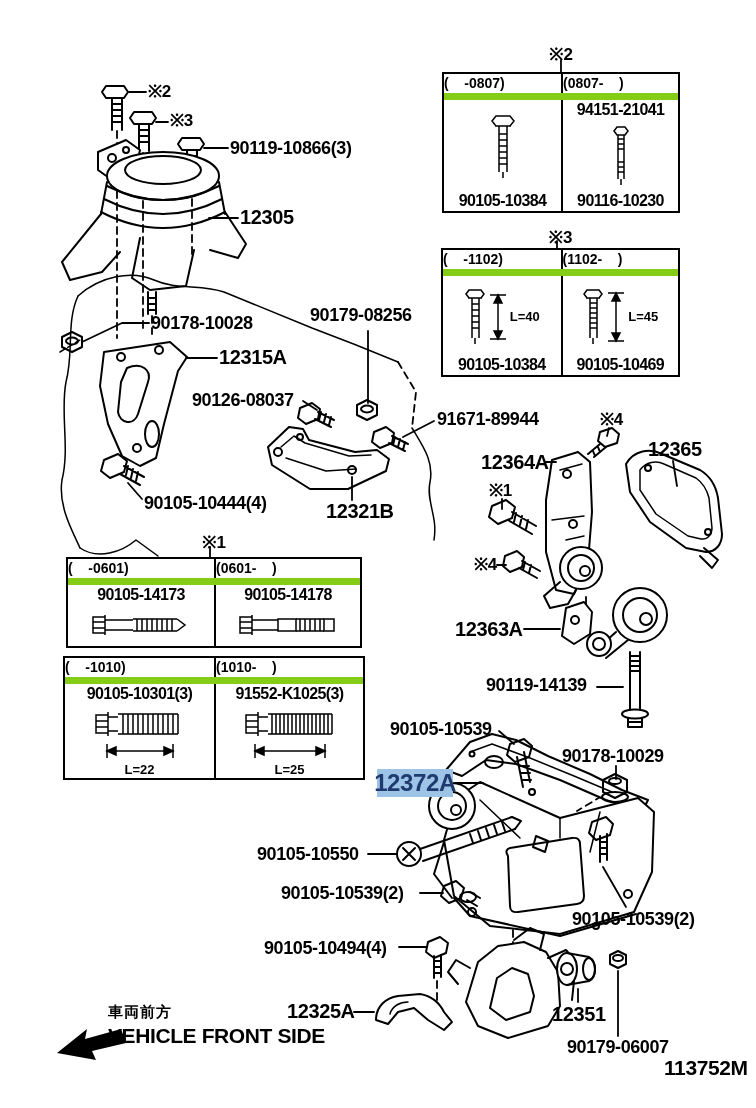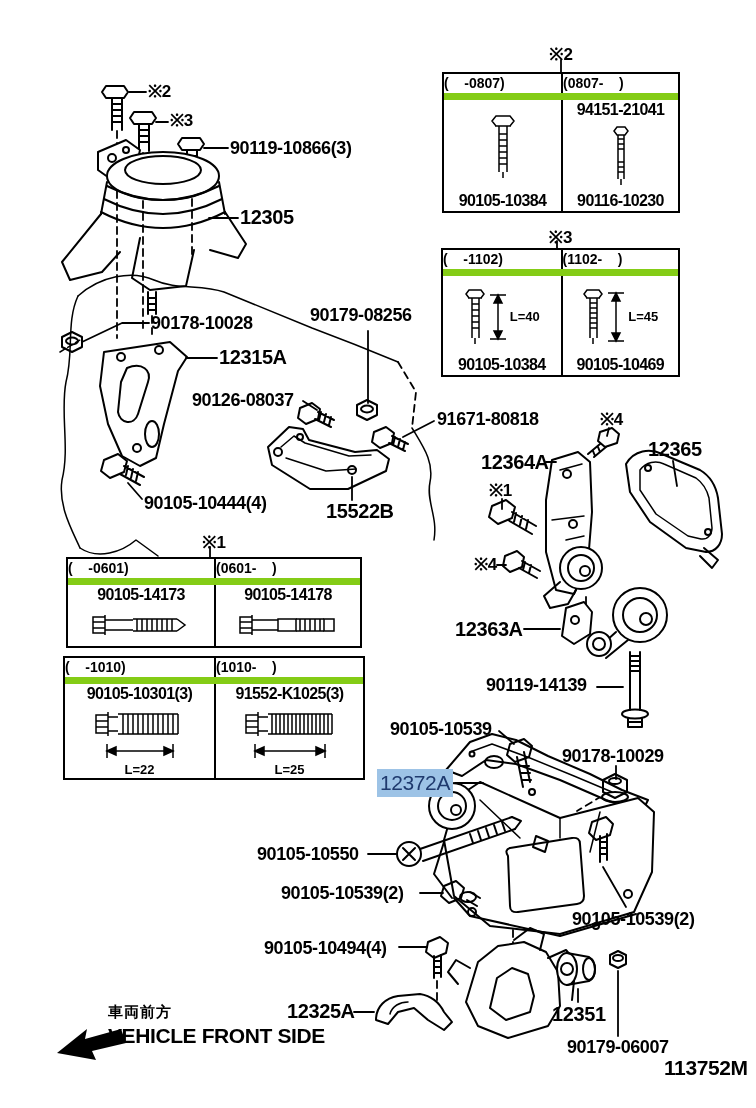--- a/index.html
+++ b/index.html
@@ -7,21 +7,21 @@
          font-family:"Liberation Sans",sans-serif;color:#000}
   .art{position:absolute;left:0;top:0}
   .lbl{position:absolute;font-weight:bold;white-space:nowrap;letter-spacing:-0.4px;line-height:1}
   .pn{font-size:18px}
   .big{font-size:20px}
   .ref{font-size:17px}
   .small{font-size:21px}
   .jp{font-size:15px;letter-spacing:1px}
   .hl{position:absolute;display:flex;align-items:center;justify-content:center;
       background:var(--hl-bg,#9dc3e6);color:var(--hl-text,#1f3a6e);
-      font-weight:normal;font-size:21px;letter-spacing:-0.4px}
+      font-weight:bold;font-size:24px;letter-spacing:-0.4px}
   .note{position:absolute;text-align:center;font-weight:bold;font-size:17px}
   .tbl{position:absolute;border:2px solid #000;background:#fff;display:flex;flex-direction:column;box-sizing:border-box}
   .thead{display:grid;grid-template-columns:1fr 1fr;border-bottom:7px solid #84cc16;
          font-weight:bold;font-size:14px;text-align:left;white-space:pre;line-height:19px}
   .thead .th+.th{border-left:2px solid #000}
   .tbody{display:grid;grid-template-columns:1fr 1fr;flex:1;min-height:0}
   .tbody .cell+.cell{border-left:2px solid #000}
   .cell{display:flex;flex-direction:column;align-items:center;padding:1px 8px;box-sizing:border-box}
   .part{font-weight:bold;font-size:16px;letter-spacing:-0.6px;white-space:nowrap}
   .grow{flex:1;display:flex;align-items:center;justify-content:center}
@@ -300,23 +300,23 @@
   </svg>
 
   <div class="lbl ref" style="left:148px;top:83px">※2</div>
   <div class="lbl ref" style="left:170px;top:112px">※3</div>
   <div class="lbl pn" style="left:230px;top:139px">90119-10866(3)</div>
   <div class="lbl big" style="left:240px;top:207px">12305</div>
   <div class="lbl pn" style="left:151px;top:314px">90178-10028</div>
   <div class="lbl pn" style="left:310px;top:306px">90179-08256</div>
   <div class="lbl big" style="left:219px;top:347px">12315A</div>
   <div class="lbl pn" style="left:192px;top:391px">90126-08037</div>
-  <div class="lbl pn" style="left:437px;top:410px">91671-80818</div>
+  <div class="lbl pn" style="left:437px;top:410px">91671-89944</div>
   <div class="lbl pn" style="left:144px;top:494px">90105-10444(4)</div>
-  <div class="lbl big" style="left:326px;top:501px">15522B</div>
+  <div class="lbl big" style="left:326px;top:501px">12321B</div>
   <div class="lbl big" style="left:481px;top:452px">12364A</div>
   <div class="lbl ref" style="left:600px;top:411px">※4</div>
   <div class="lbl big" style="left:648px;top:439px">12365</div>
   <div class="lbl ref" style="left:489px;top:482px">※1</div>
   <div class="lbl ref" style="left:474px;top:556px">※4</div>
   <div class="lbl big" style="left:455px;top:619px">12363A</div>
   <div class="lbl pn" style="left:486px;top:676px">90119-14139</div>
   <div class="lbl pn" style="left:390px;top:720px">90105-10539</div>
   <div class="lbl pn" style="left:562px;top:747px">90178-10029</div>
   <div class="hl" style="left:377px;top:769px;width:76px;height:28px">12372A</div>

